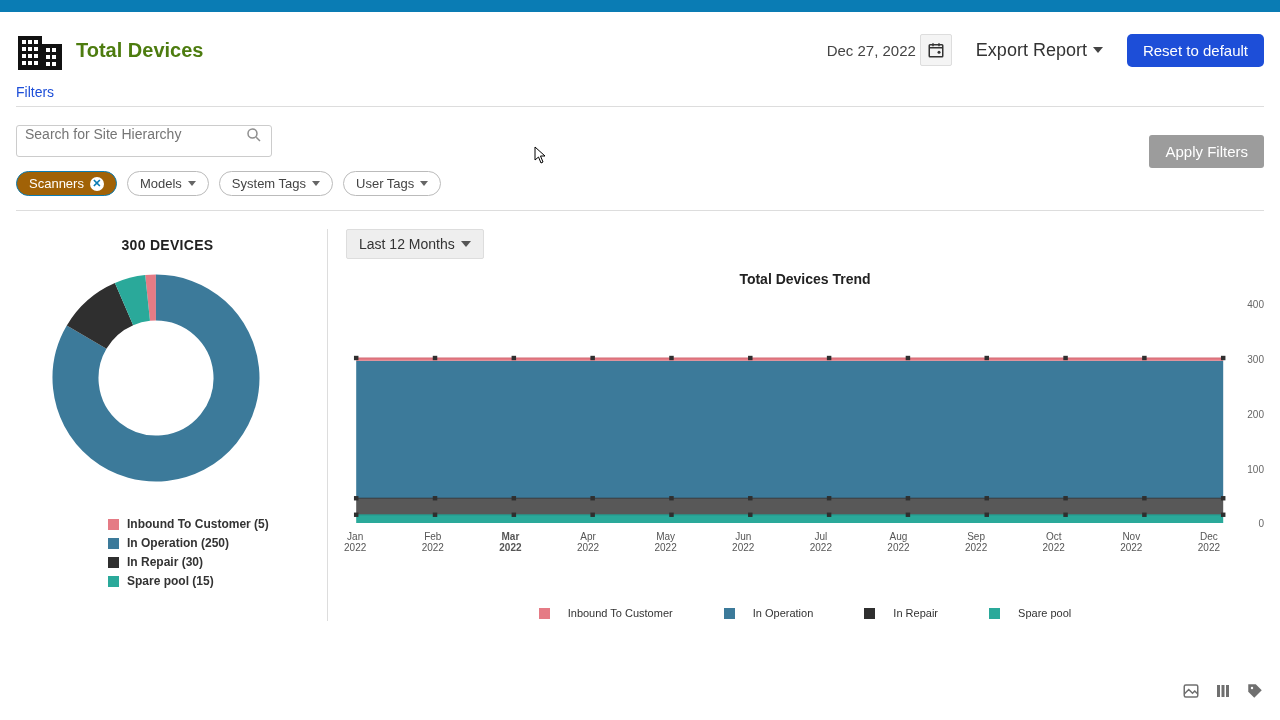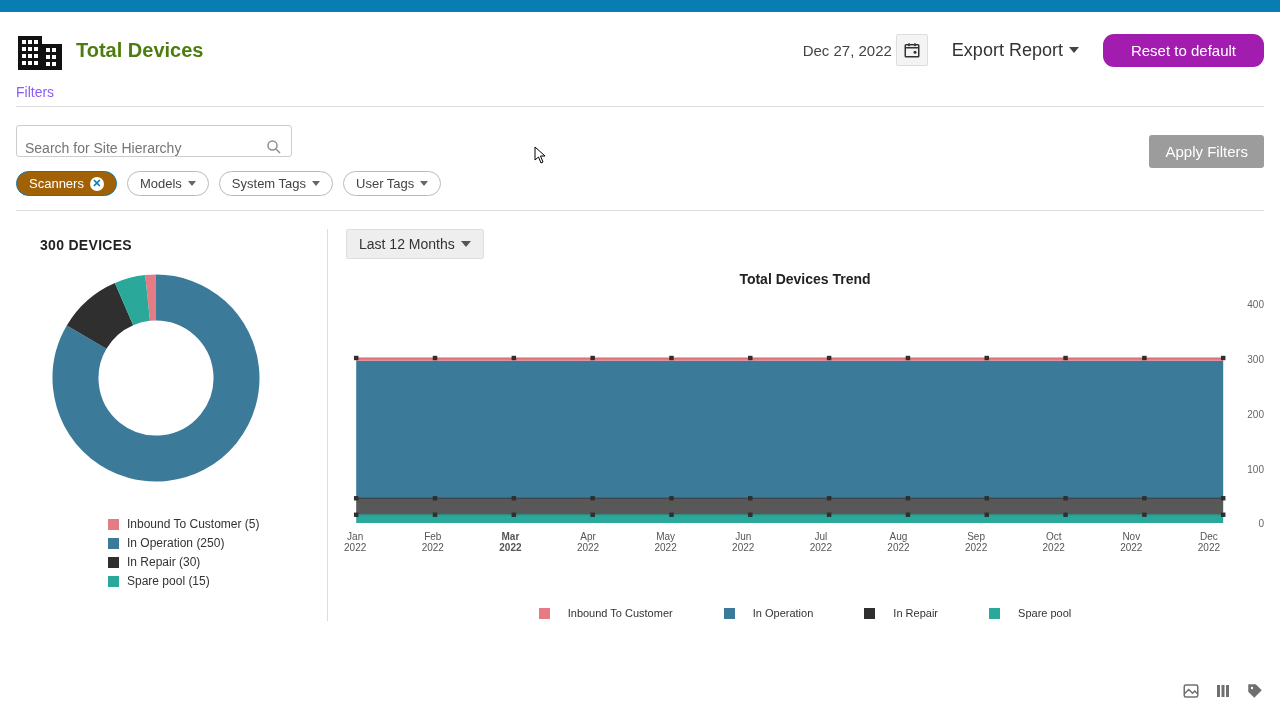--- a/index.html
+++ b/index.html
@@ -8,45 +8,45 @@
 
   .header-row { display: flex; align-items: center; padding: 18px 16px 14px 18px; }
   .building-icon { width: 44px; height: 40px; margin-right: 14px; }
   .page-title { font-size: 20px; font-weight: 600; color: #4d7c0f; flex: 0 0 auto; }
   .header-spacer { flex: 1; }
   .date-label { font-size: 15px; color: #444; margin-right: 4px; }
   .cal-icon-btn { width: 32px; height: 32px; border: 1px solid #ddd; background: #f4f4f4; display: flex; align-items: center; justify-content: center; margin-right: 10px; cursor: pointer; border-radius: 2px; }
   .cal-icon-btn svg { width: 18px; height: 18px; }
   .export-btn { background: #fff; color: #333; font-size: 18px; padding: 7px 14px; border: none; cursor: pointer; border-radius: 3px; display: flex; align-items: center; gap: 6px; margin-right: 10px; }
   .caret-down { width: 0; height: 0; border-left: 5px solid transparent; border-right: 5px solid transparent; border-top: 6px solid #444; }
-  .reset-btn { background: #a21caf; color: #fff; font-size: 15px; padding: 8px 28px; border: none; cursor: pointer; border-radius: 11px; }
+  .reset-btn { background: #1d4ed8; color: #fff; font-size: 15px; padding: 8px 16px; border: none; cursor: pointer; border-radius: 5px; }
 
   .filters-section { padding: 0 16px; }
-  .filters-label { font-size: 14px; color: #8b5cf6; padding-bottom: 6px; border-bottom: 1px solid #ddd; }
+  .filters-label { font-size: 14px; color: #1d4ed8; padding-bottom: 6px; border-bottom: 1px solid #ddd; }
   .filters-body { padding: 18px 0 14px 0; border-bottom: 1px solid #ddd; position: relative; }
-  .search-box { width: 276px; border: 1px solid #ccc; border-radius: 3px; height: 32px; display: flex; align-items: flex-end; padding: 0 8px; }
+  .search-box { width: 256px; border: 1px solid #ccc; border-radius: 3px; height: 32px; display: flex; align-items: flex-start; padding: 0 8px; }
   .search-box input { flex: 1; border: none; outline: none; font-size: 14px; color: #666; background: transparent; }
   .search-box svg { width: 18px; height: 18px; opacity: .55; }
 
   .chips-row { margin-top: 14px; display: flex; gap: 10px; }
   .chip { border: 1px solid #bbb; border-radius: 16px; padding: 4px 12px; font-size: 13px; color: #444; display: flex; align-items: center; gap: 6px; cursor: pointer; background: #fff; }
   .chip.active { background: #a16207; color: #fff; border-color: #0a7cb4; }
   .chip .mini-caret { width: 0; height: 0; border-left: 4px solid transparent; border-right: 4px solid transparent; border-top: 5px solid #666; }
   .chip .x-icon { width: 14px; height: 14px; border-radius: 50%; background: #fff; color: #0a7cb4; display: flex; align-items: center; justify-content: center; font-size: 11px; font-weight: bold; }
 
   .apply-filters-btn { position: absolute; right: 0; top: 28px; background: #9c9c9c; color: #fff; font-size: 15px; padding: 8px 16px; border: none; cursor: pointer; border-radius: 3px; }
 
   .content-row { display: flex; padding: 18px 16px 0 16px; }
-  .left-col { width: 312px; border-right: 1px solid #ddd; padding-right: 32px; }
+  .left-col { width: 312px; border-right: 1px solid #ddd; padding-right: 32px; text-align: center; }
   .right-col { flex: 1; padding-left: 18px; position: relative; }
 
   .device-count { font-size: 14px; font-weight: 700; letter-spacing: .3px; color: #222; margin: 8px 0 10px 24px; }
   .donut-wrap { display: flex; justify-content: center; }
   .legend { margin-top: 24px; margin-left: 92px; }
-  .legend-item { display: flex; align-items: center; font-size: 12px; color: #333; margin-bottom: 5px; }
+  .legend-item { display: flex; align-items: center; font-size: 12px; color: #333; margin-bottom: 5px; font-weight: bold; }
   .legend-sw { width: 11px; height: 11px; margin-right: 8px; }
 
   .time-range-btn { background: #eee; border: 1px solid #ddd; padding: 6px 12px; font-size: 14px; color: #333; display: inline-flex; align-items: center; gap: 6px; cursor: pointer; border-radius: 2px; margin-bottom: 12px; }
   .trend-title { text-align: center; font-size: 14px; font-weight: 700; color: #222; margin-bottom: 6px; }
   .trend-chart { position: relative; height: 270px; width: 100%; }
   .ytick { position: absolute; right: 0; font-size: 10px; color: #666; transform: translateY(-50%); }
   .xlabel { position: absolute; font-size: 10px; color: #555; text-align: center; width: 44px; transform: translateX(-50%); }
   .trend-legend { text-align: center; margin-top: 44px; font-size: 11px; color: #333; }
   .trend-legend span { display: inline-flex; align-items: center; margin: 0 12px; }
   .trend-legend .legend-sw { margin-right: 6px; }

